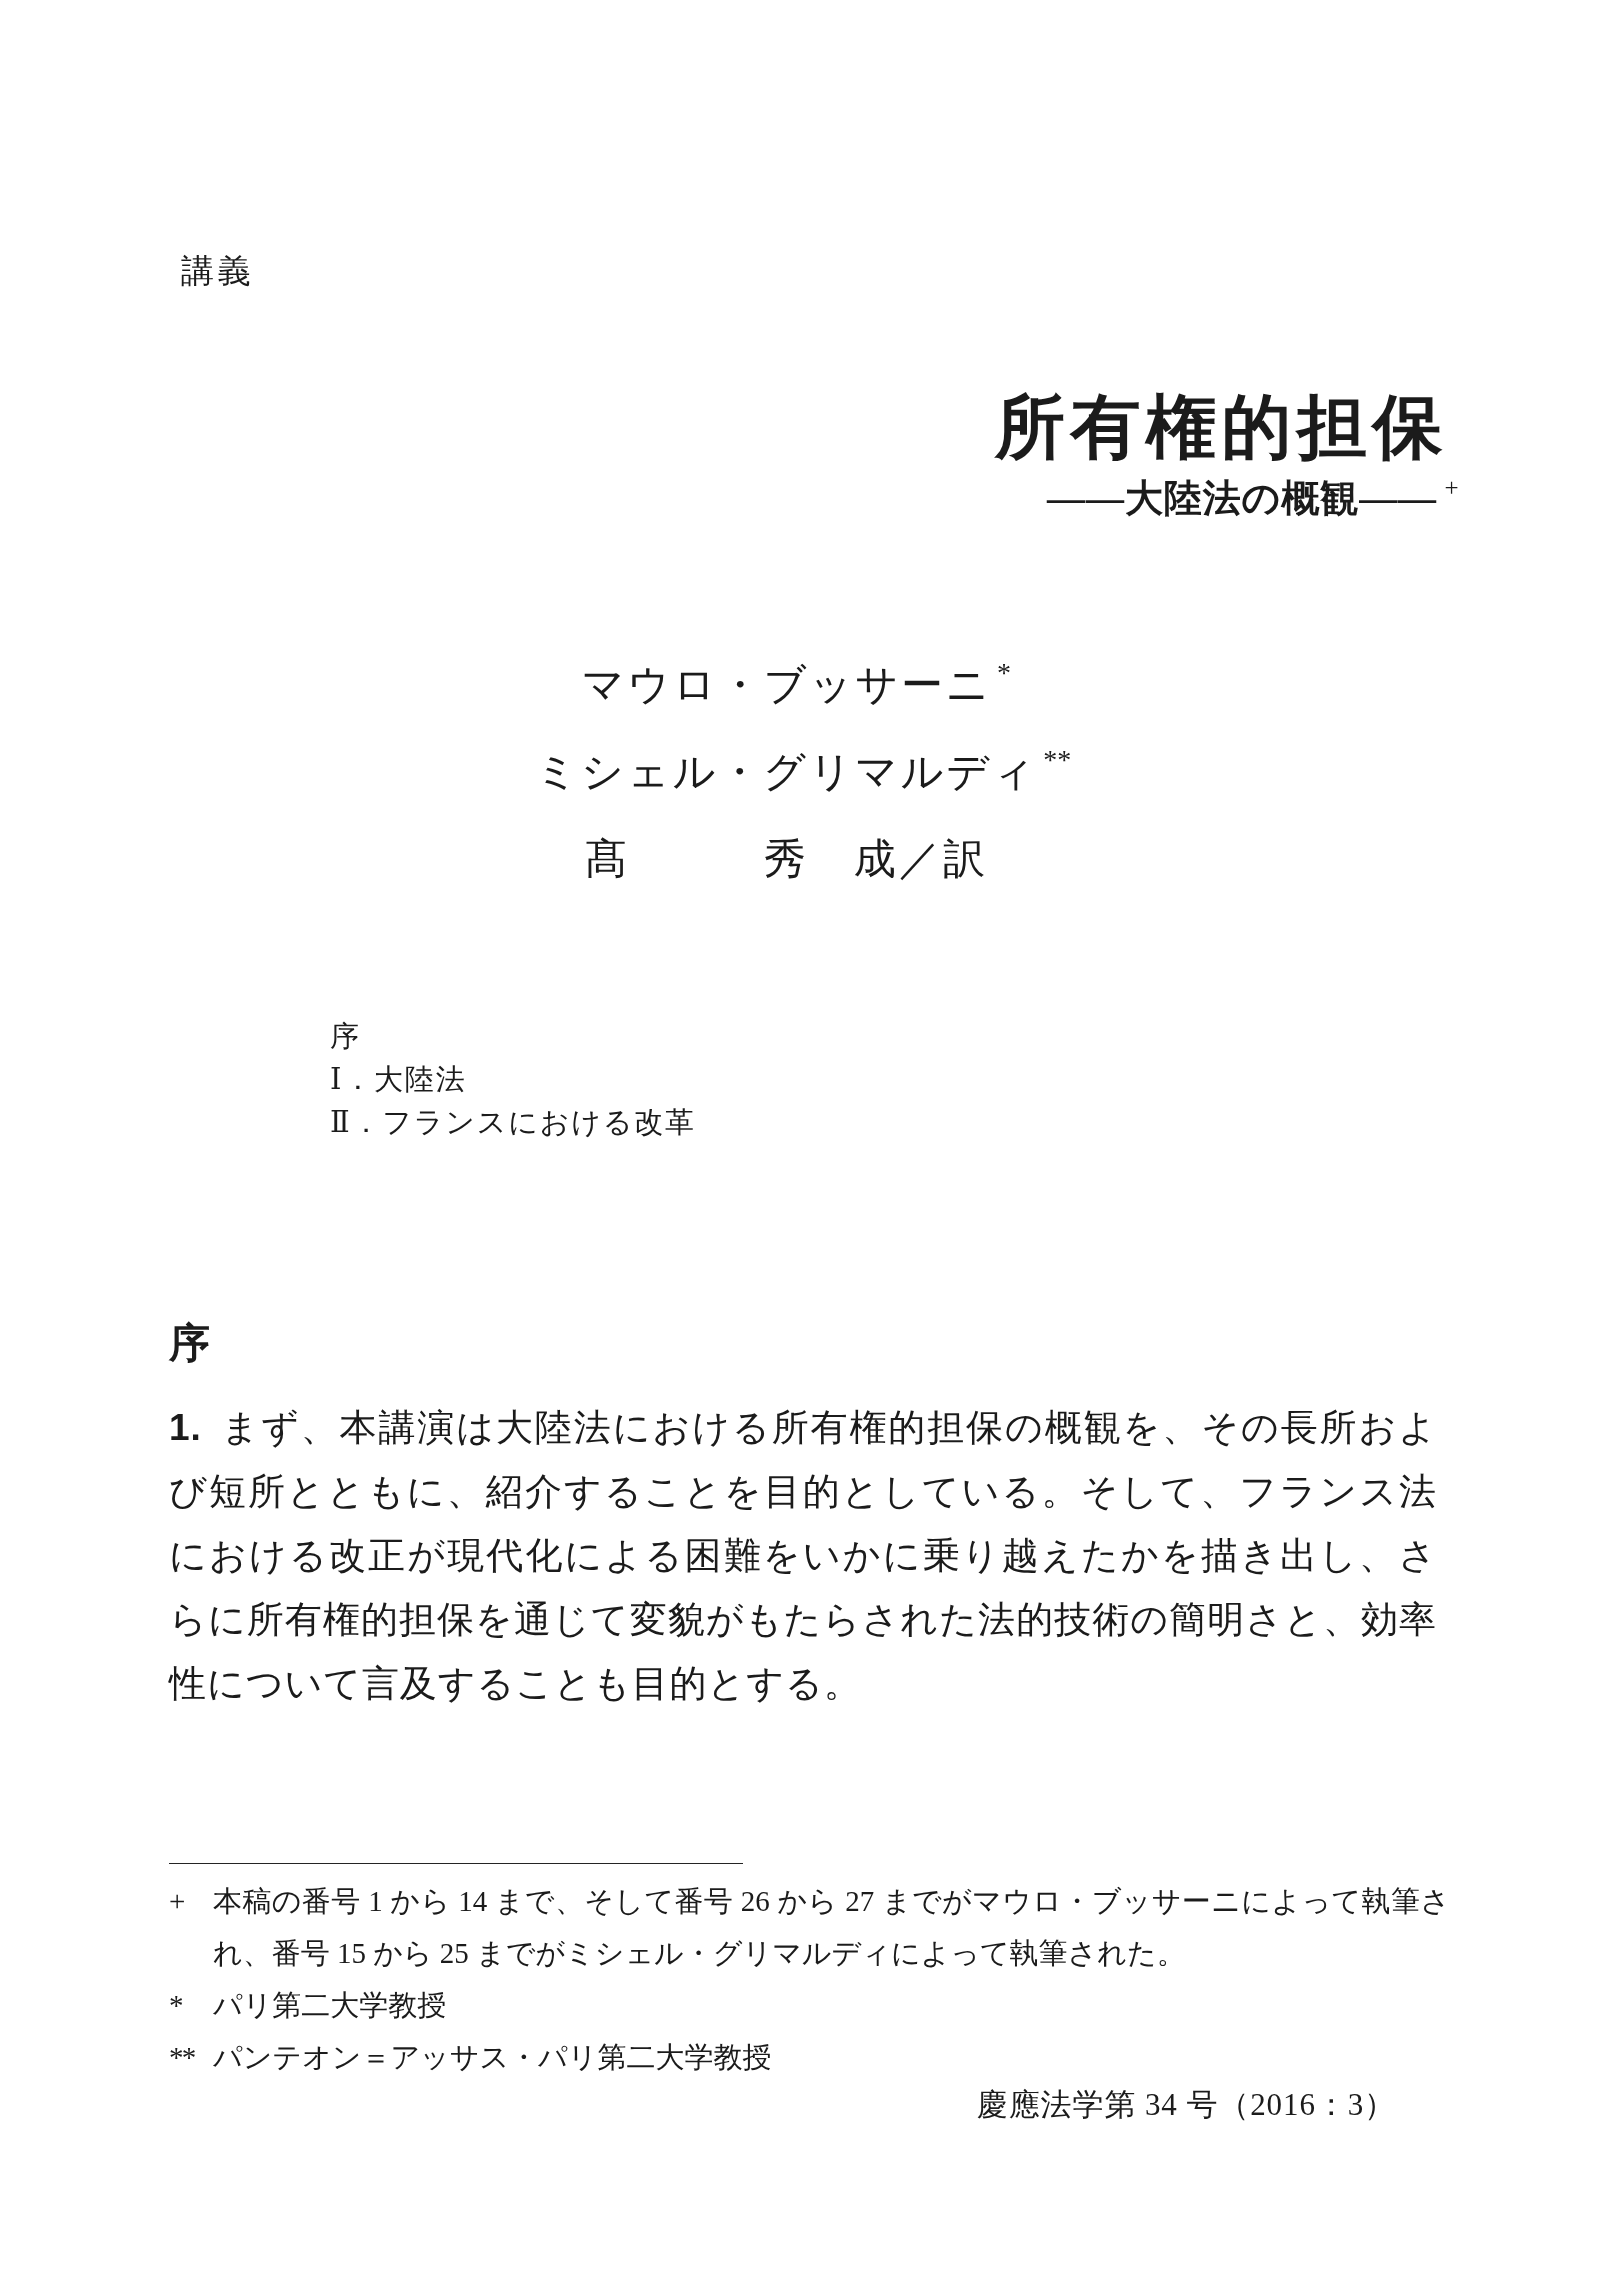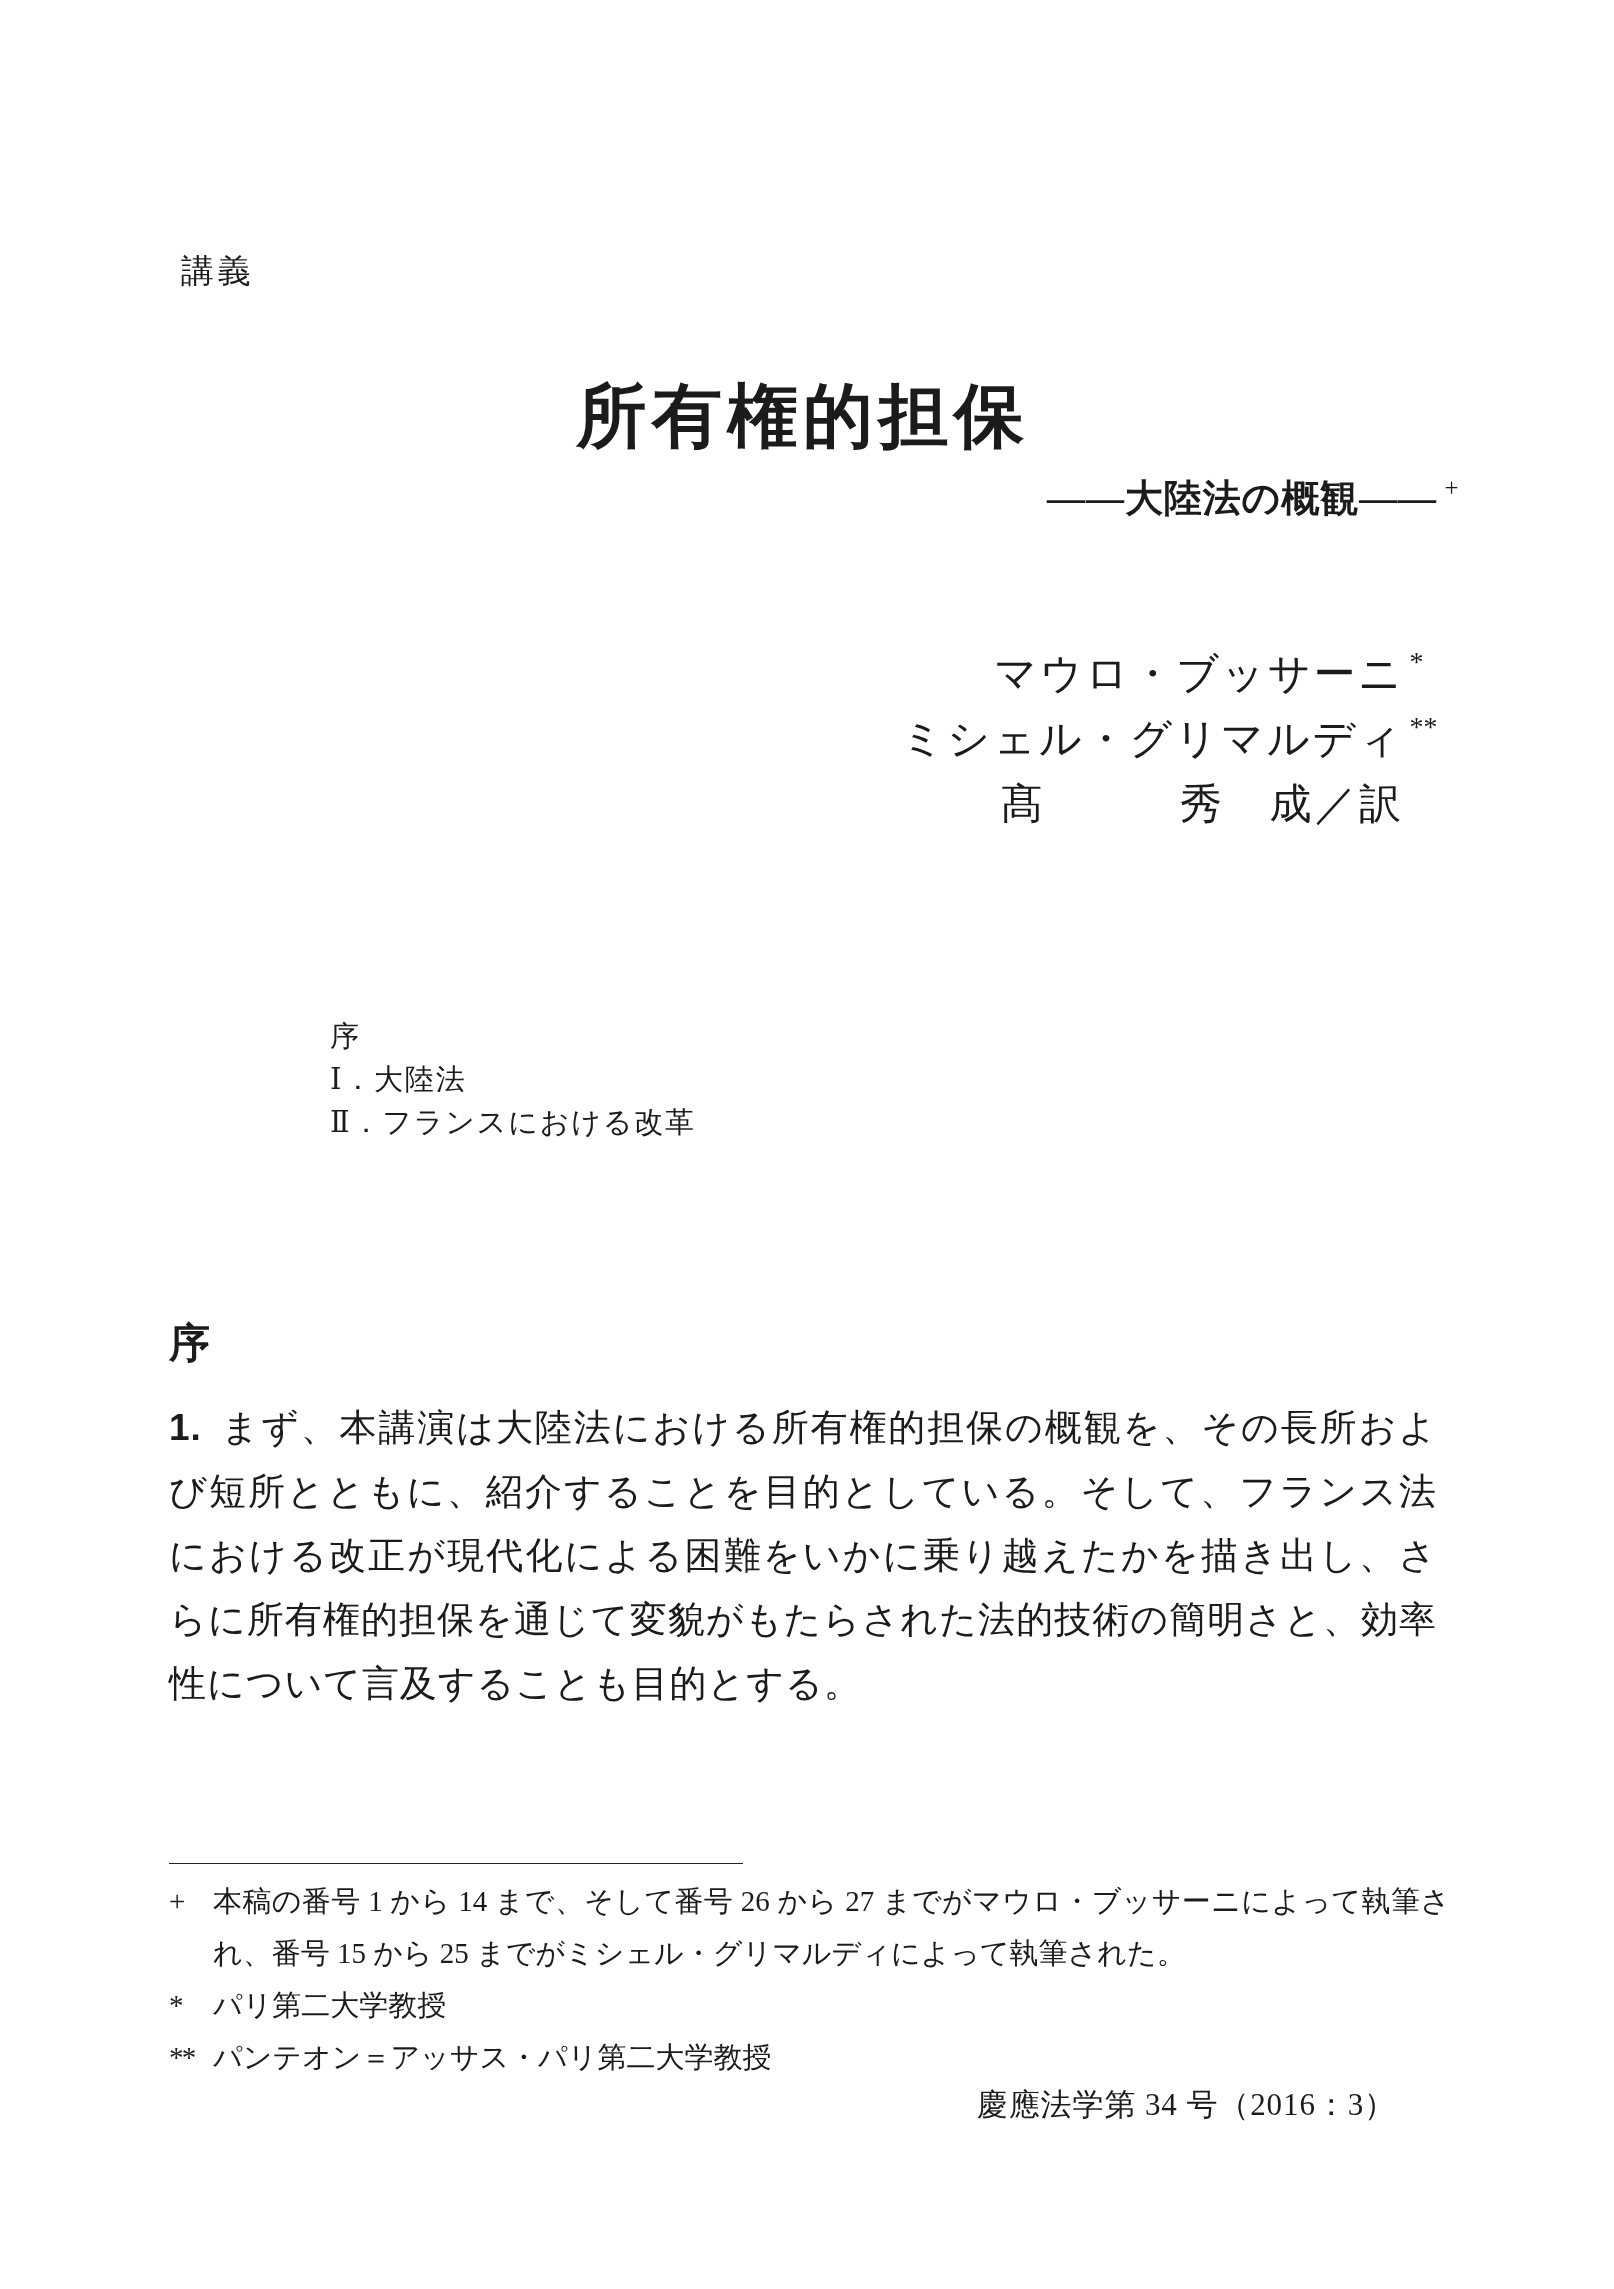--- a/index.html
+++ b/index.html
@@ -30,22 +30,22 @@
     font-weight: 500;
     margin-top: 16px;
   }
 
   
   .title {
     position: absolute;
     left: 169px;
     top: 373px;
     width: 1268px;
-    margin: 0;
-    text-align: center;
+    margin: 11px;
+    text-align: right;
     font-size: 70px;
     font-weight: 700;
     letter-spacing: 5.5px;
     line-height: 1.25;
   }
   .subtitle {
     position: absolute;
     left: 169px;
     top: 473px;
     width: 1268px;
@@ -67,23 +67,23 @@
   }
 
   
   .authors {
     position: absolute;
     left: 169px;
     top: 644px;
     width: 1268px;
     box-sizing: border-box;
     padding-right: 33px;
-    text-align: right;
+    text-align: center;
     font-size: 42px;
-    line-height: 60px;
+    line-height: 83px;
     letter-spacing: 2.8px;
   }
   .author-mark {
     display: inline-block;
     width: 0;
     overflow: visible;
     position: relative;
     top: -16.6px;
     left: 5.5px;
     font-size: 28px;

